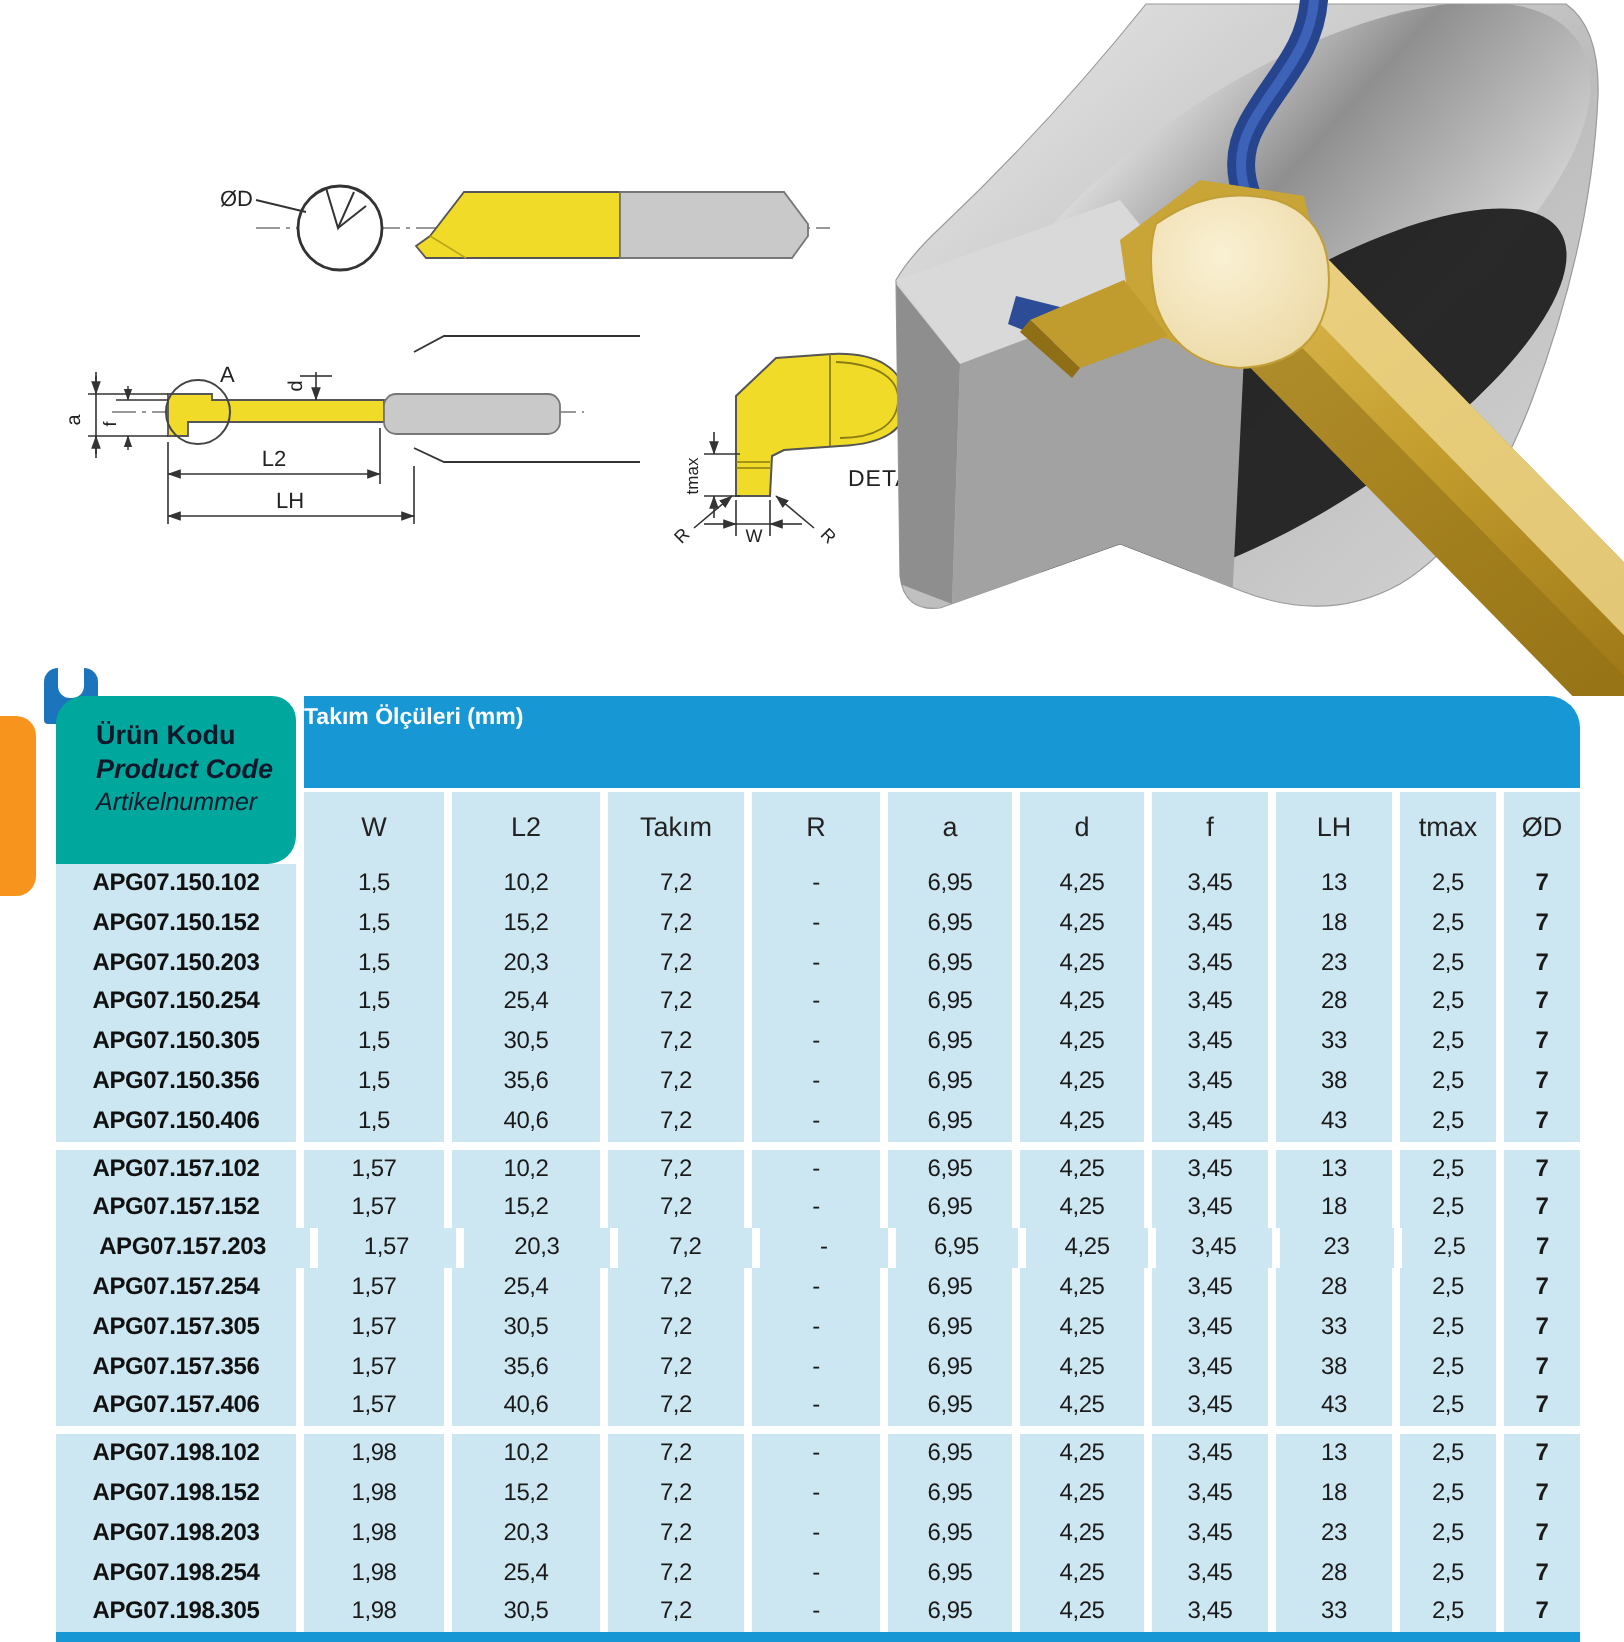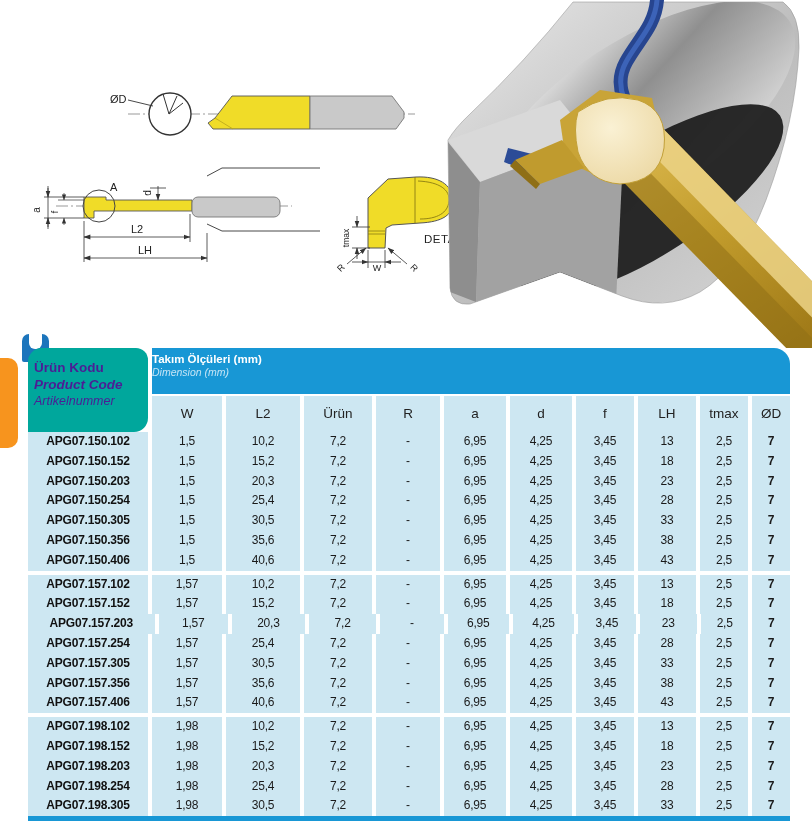--- a/index.html
+++ b/index.html
@@ -39,21 +39,21 @@
     position:absolute;left:22px;top:334px;width:27px;height:28px;
     background:var(--tabblue);border-radius:7px 7px 2px 2px;
   }
   .tab-blue-notch{
     position:absolute;left:7px;top:0;width:13px;height:15px;
     background:#fff;border-radius:0 0 6px 6px;
   }
   .teal-head{
     position:absolute;left:28px;top:348px;width:120px;height:84px;
     background:var(--teal);border-radius:14px 12px 14px 0;
-    color:#4c1d95;padding:11px 0 0 6px;line-height:17px;z-index:3;
+    color:#0f172a;padding:11px 0 0 20px;line-height:17px;z-index:3;
   }
   .teal-head .l1{font-size:13.5px;font-weight:700;}
   .teal-head .l2{font-size:13.5px;font-weight:700;font-style:italic;}
   .teal-head .l3{font-size:12.5px;font-style:italic;}
   .blue-head{
     position:absolute;left:152px;top:348px;width:638px;height:46px;
     background:var(--blue);border-radius:0 16px 0 0;
     color:#fff;text-align:left;padding-top:5px;line-height:13px;
   }
   .blue-head .l1{font-size:11.5px;font-weight:700;}
@@ -240,27 +240,26 @@
   <div class="tab-orange"></div>
 
   <div class="teal-head">
     <div class="l1">Ürün Kodu</div>
     <div class="l2">Product Code</div>
     <div class="l3">Artikelnummer</div>
   </div>
 
   <div class="blue-head">
     <div class="l1">Takım Ölçüleri (mm)</div>
-    <div class="l2">Dimension (mm)</div>
   </div>
 
   <div class="col-head-row" id="col-head-row">
       <div class="ch" style="width: 70px;">W</div>
       <div class="ch" style="width: 74px;">L2</div>
-      <div class="ch" style="width: 68px;">Ürün</div>
+      <div class="ch" style="width: 68px;">Takım</div>
       <div class="ch" style="width: 64px;">R</div>
       <div class="ch" style="width: 62px;">a</div>
       <div class="ch" style="width: 62px;">d</div>
       <div class="ch" style="width: 58px;">f</div>
       <div class="ch" style="width: 58px;">LH</div>
       <div class="ch" style="width: 48px;">tmax</div>
       <div class="ch" style="width: 38px;">ØD</div>
     </div>
 
   <div class="table-body" id="table-body">

